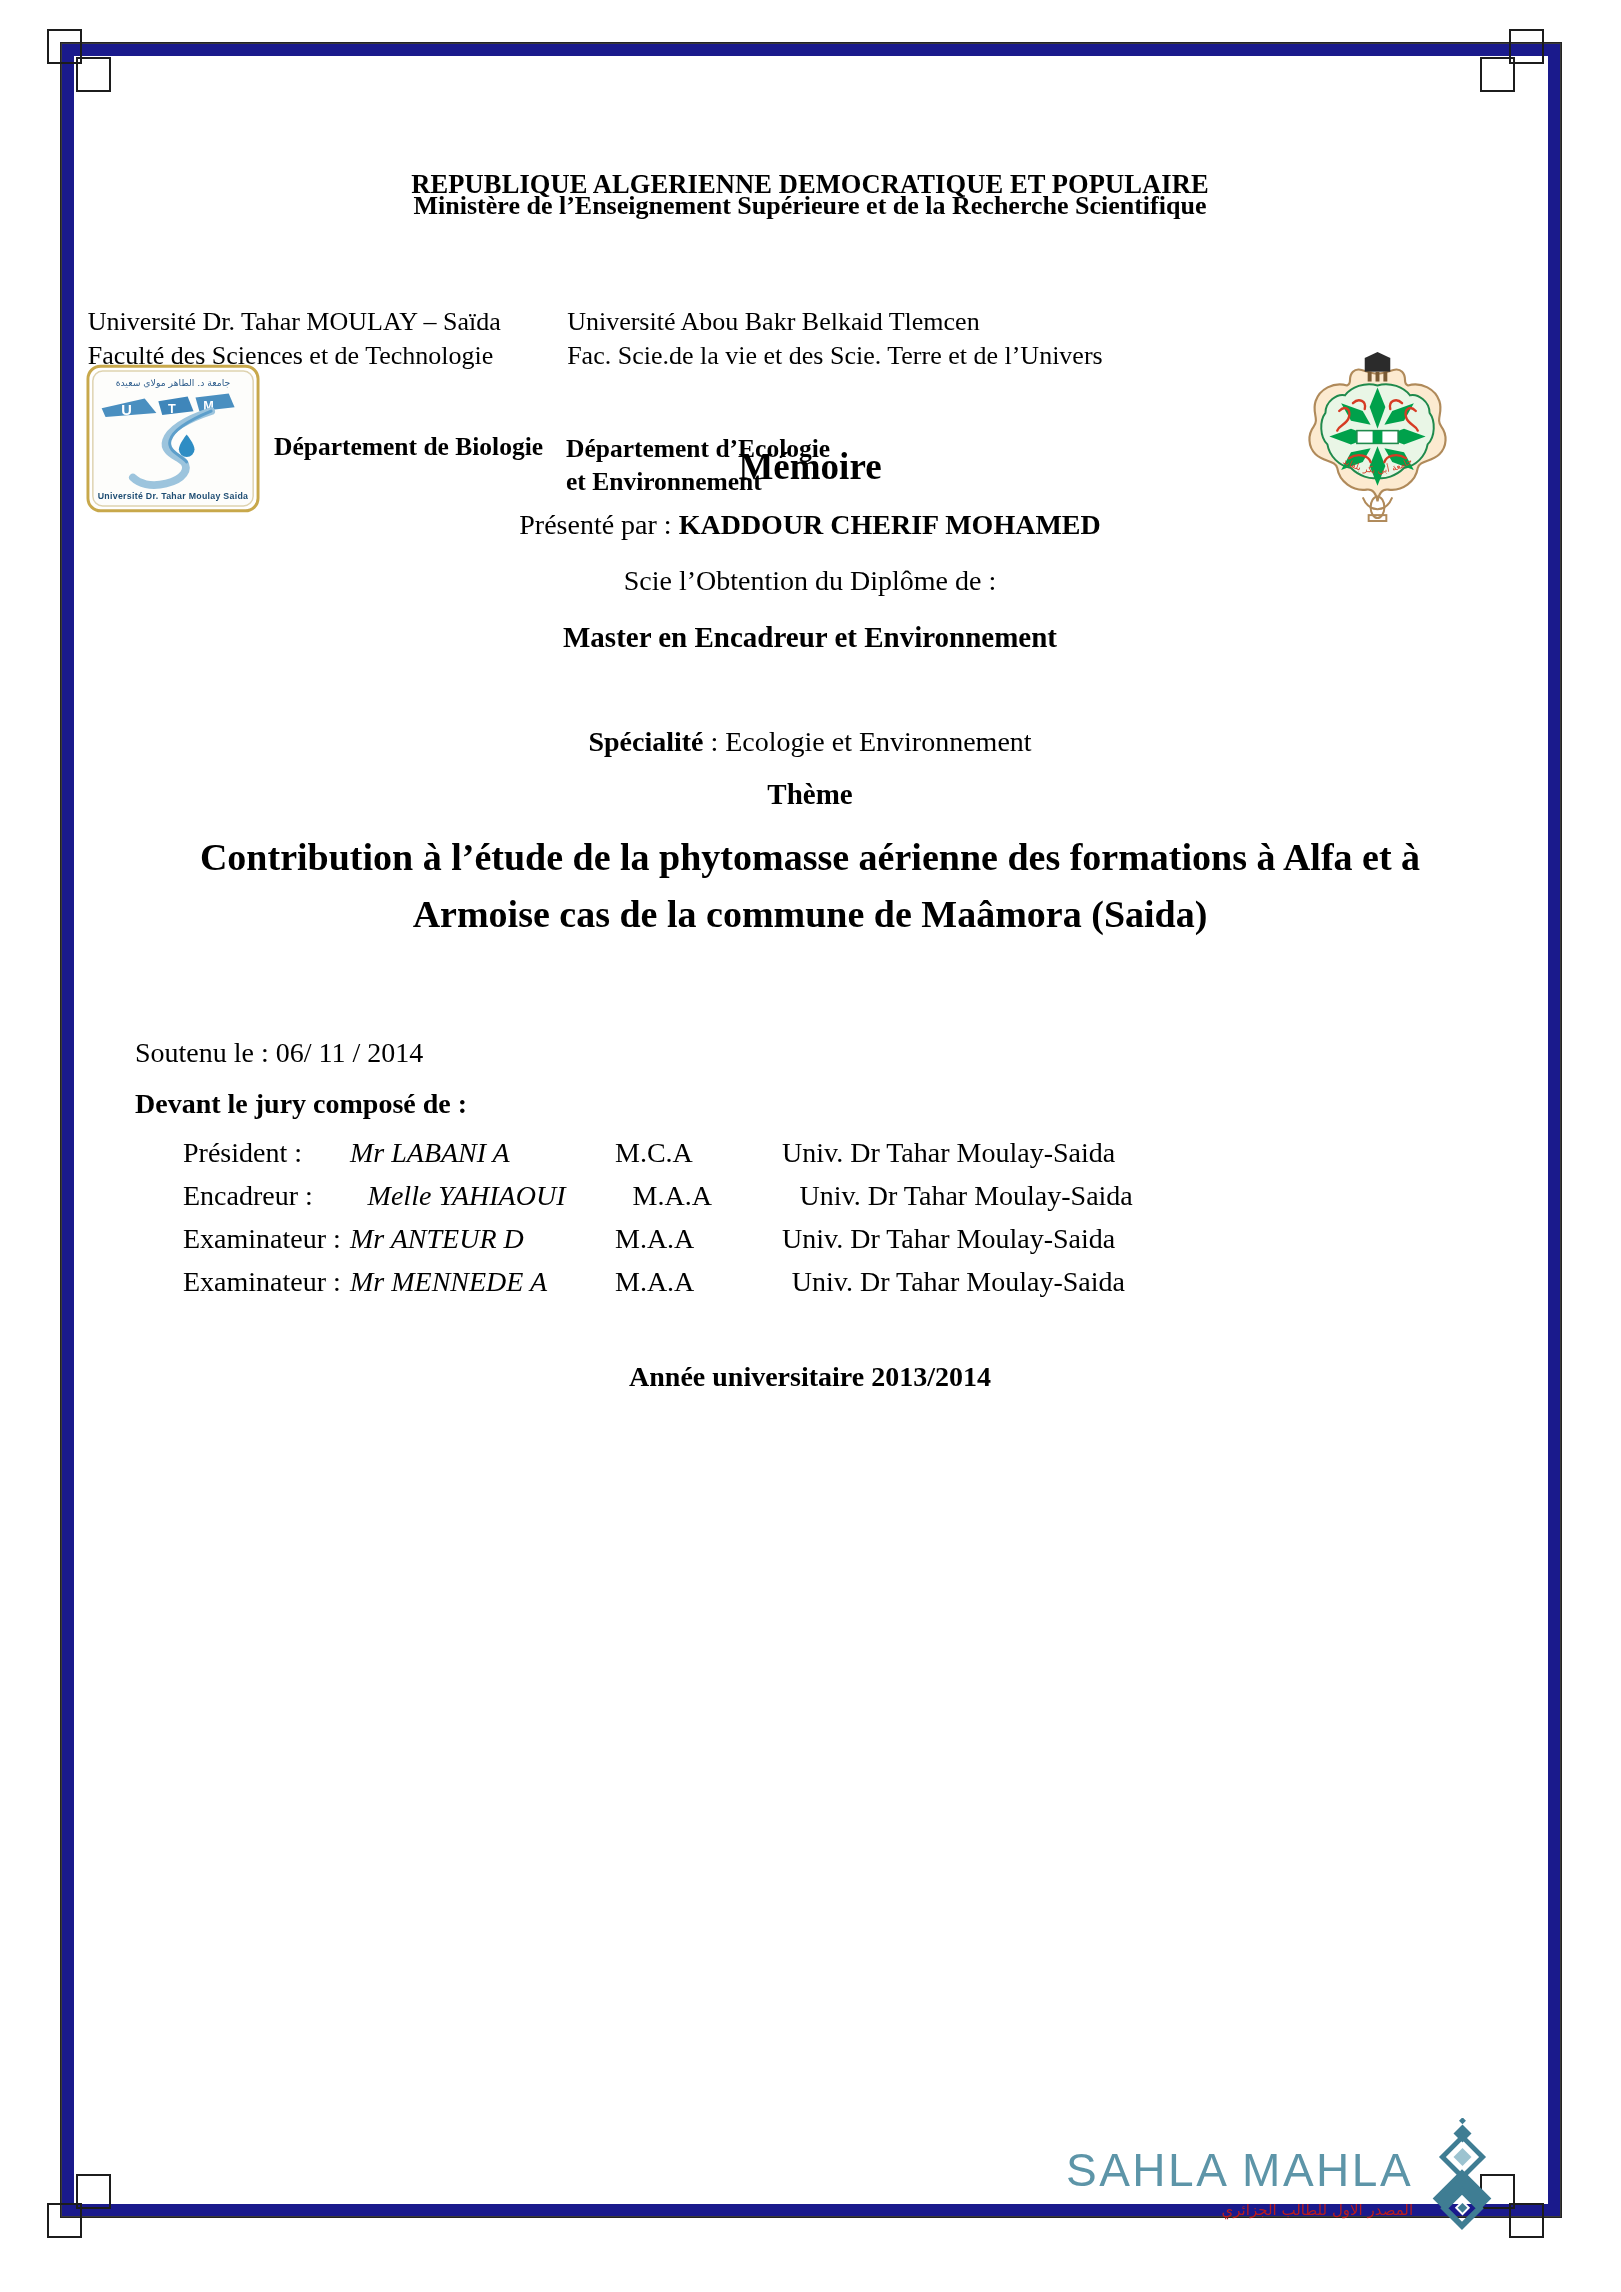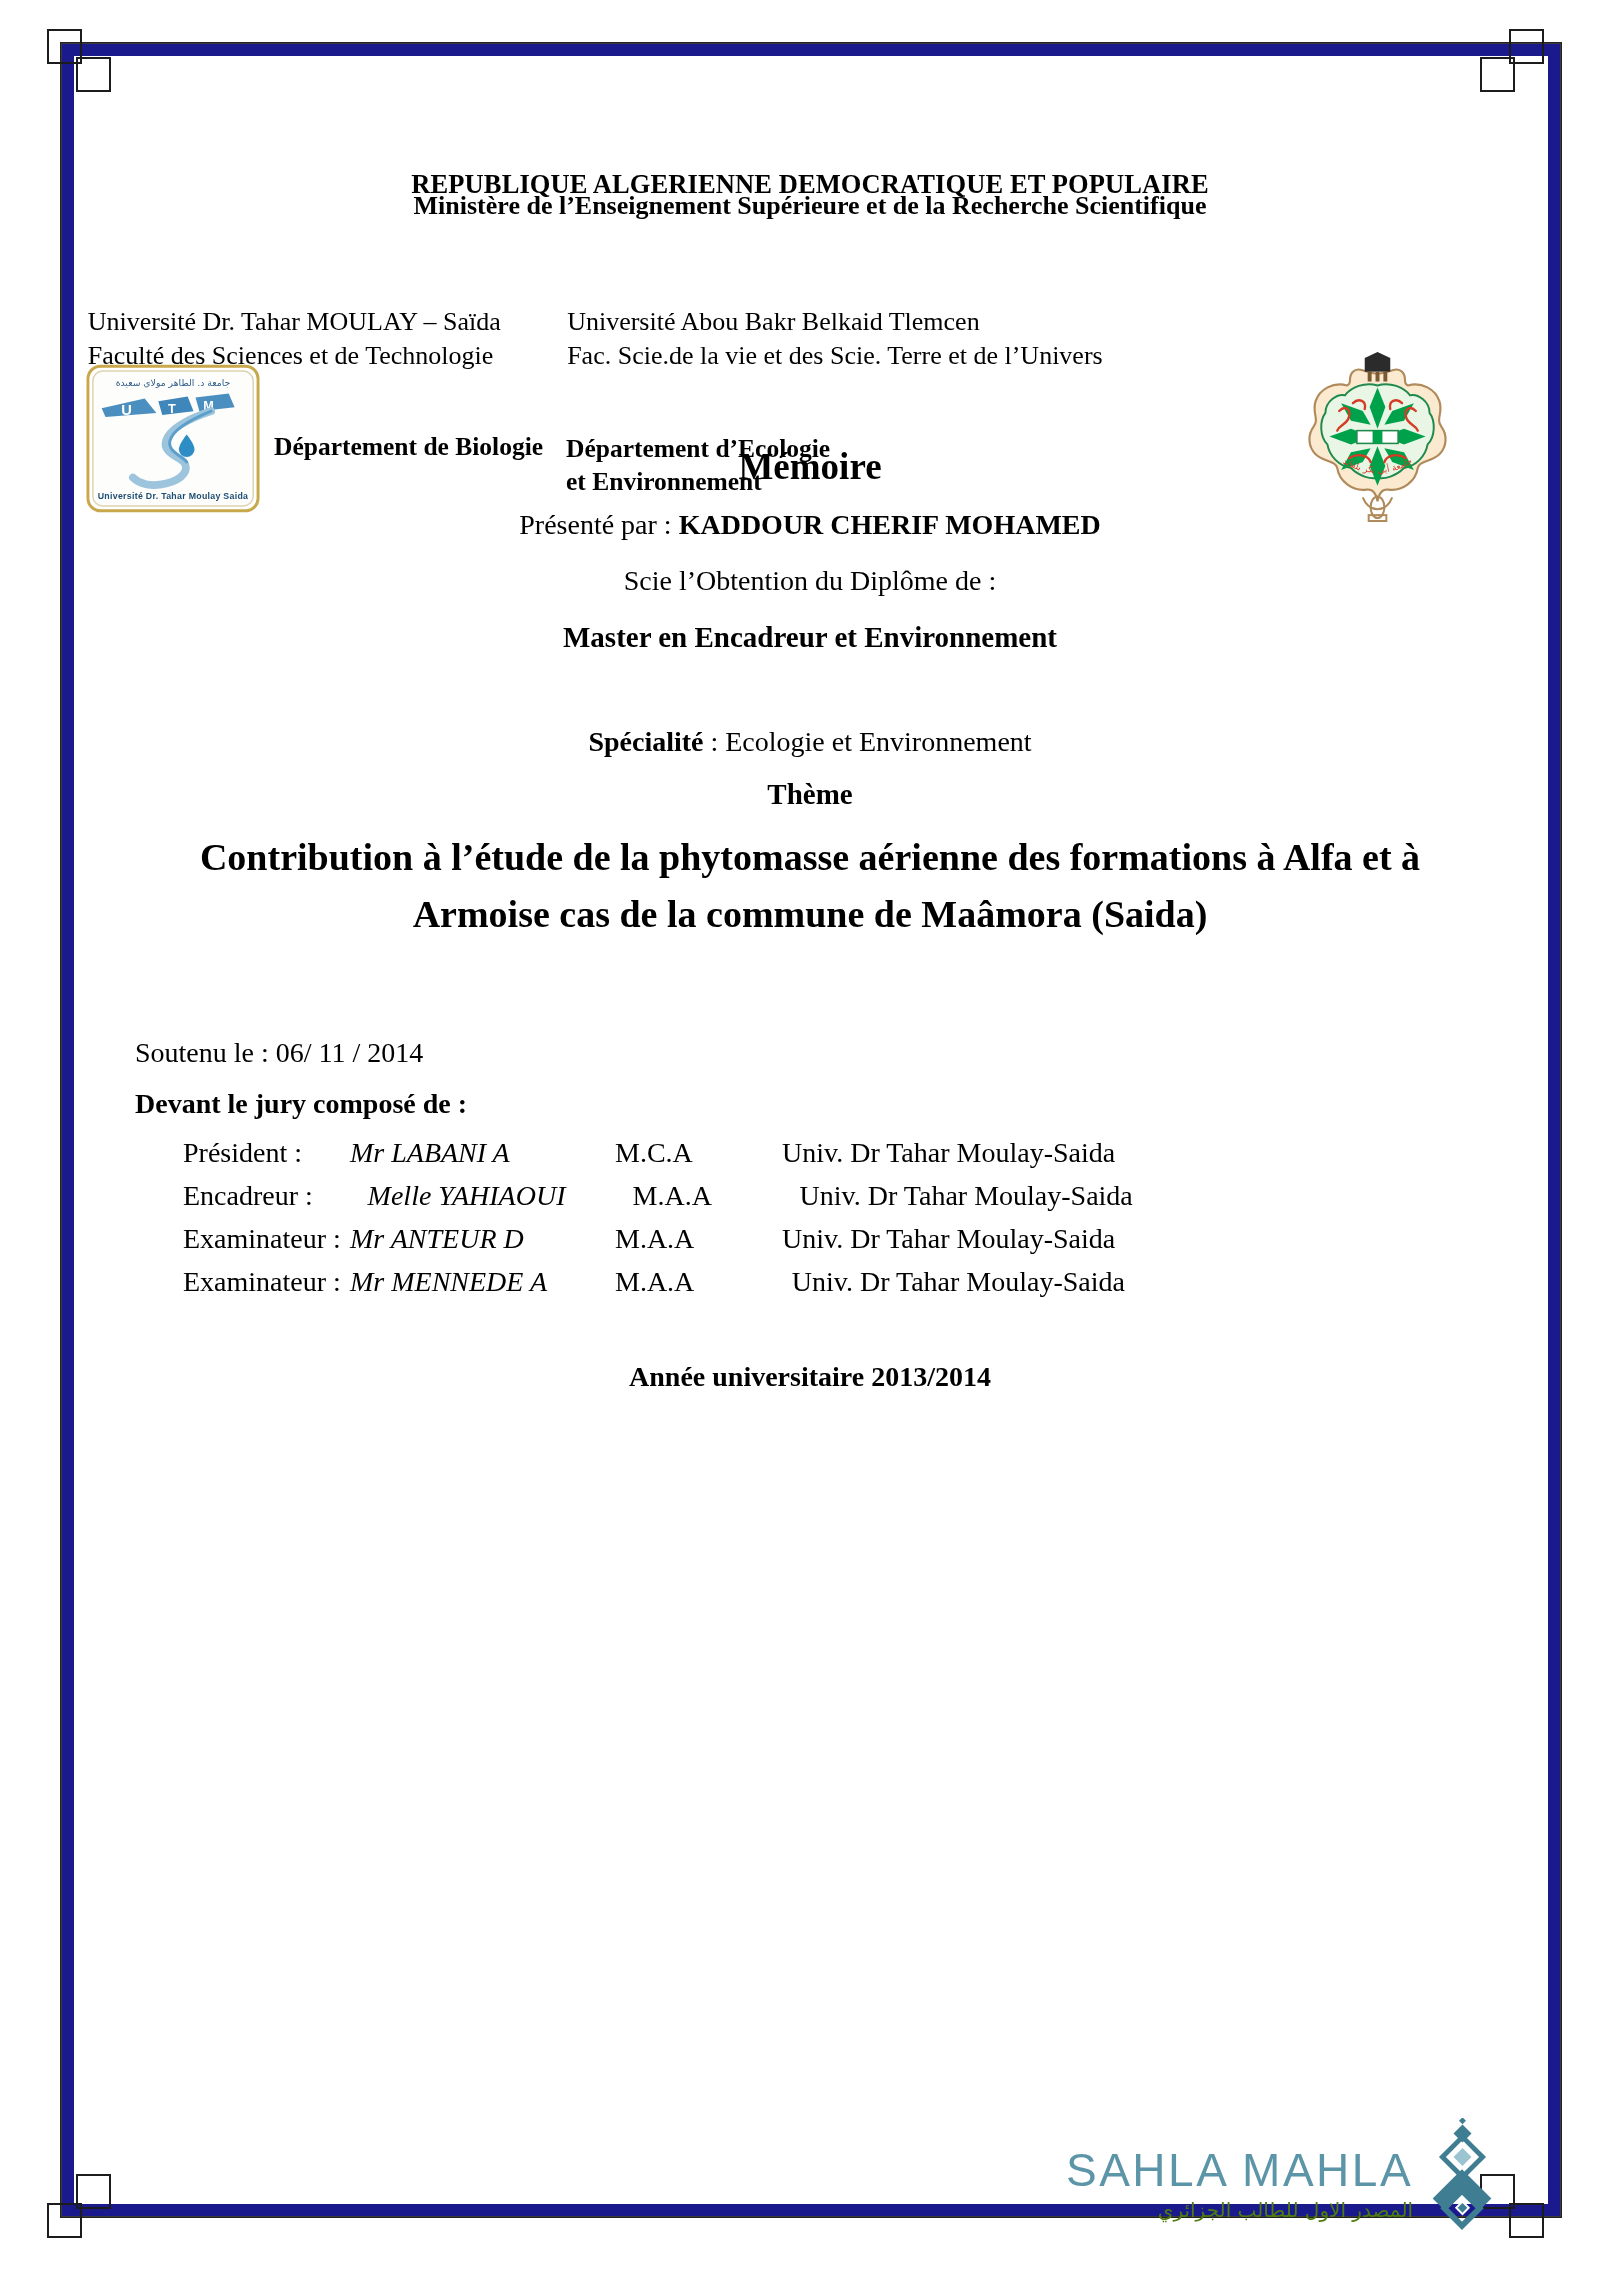--- a/index.html
+++ b/index.html
@@ -240,22 +240,22 @@
   }
   .wm-title {
     font-family: "Liberation Sans", sans-serif;
     color: #5d95a8;
     font-size: 46px;
     letter-spacing: 2.5px;
     line-height: 51px;
   }
   .wm-sub {
     font-family: "DejaVu Sans", sans-serif;
-    color: #4d7c0f;
-    font-size: 20px;
+    color: #b91c1c;
+    font-size: 15px;
     line-height: 29px;
     direction: rtl;
   }
   .wm-mark {
     margin-left: 3.9px;
     margin-top: -13.7px;
   }
 </style>
 </head>
 <body>

